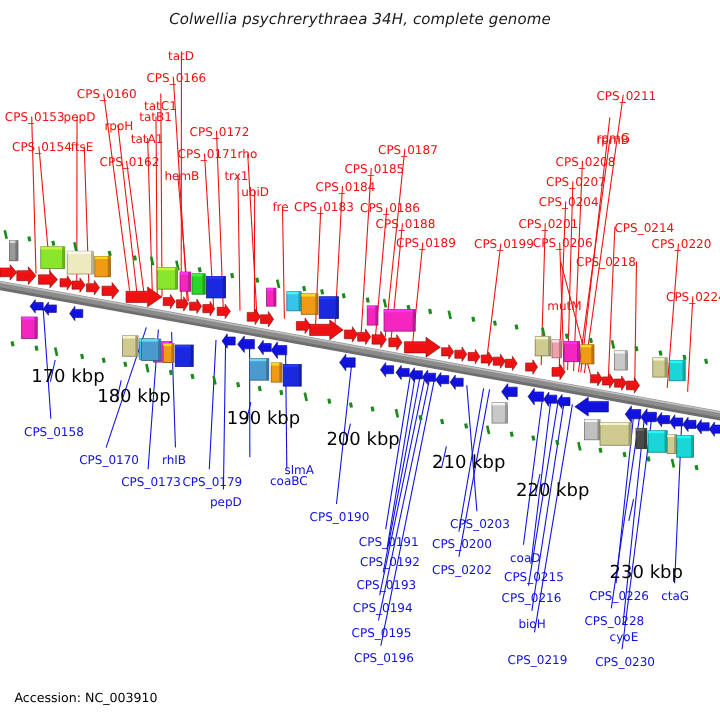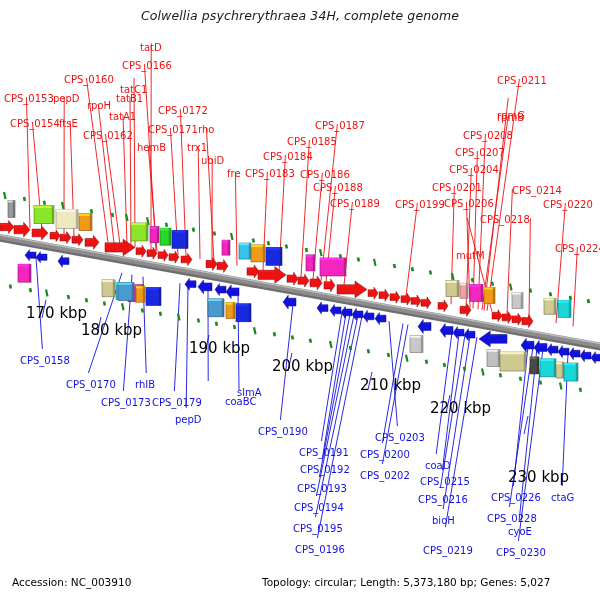--- a/index.html
+++ b/index.html
@@ -488,15 +488,14 @@
       <div class="lbl tick" style="left: 189px; top: 343px;">190 kbp</div>
       <div class="lbl tick" style="left: 272px; top: 361px;">200 kbp</div>
       <div class="lbl tick" style="left: 360px; top: 380px;">210 kbp</div>
       <div class="lbl tick" style="left: 430px; top: 403px;">220 kbp</div>
       <div class="lbl tick" style="left: 508px; top: 424px; margin-top: 48px;">230 kbp</div>
     </div>
 
   <div class="sep"></div>
   <div id="footer">
     <span id="acc">Accession: NC_003910</span>
-    <span id="topo">Topology: circular; Length: 5,373,180 bp; Genes: 5,027</span>
   </div>
 </div>
 
 </body></html>

